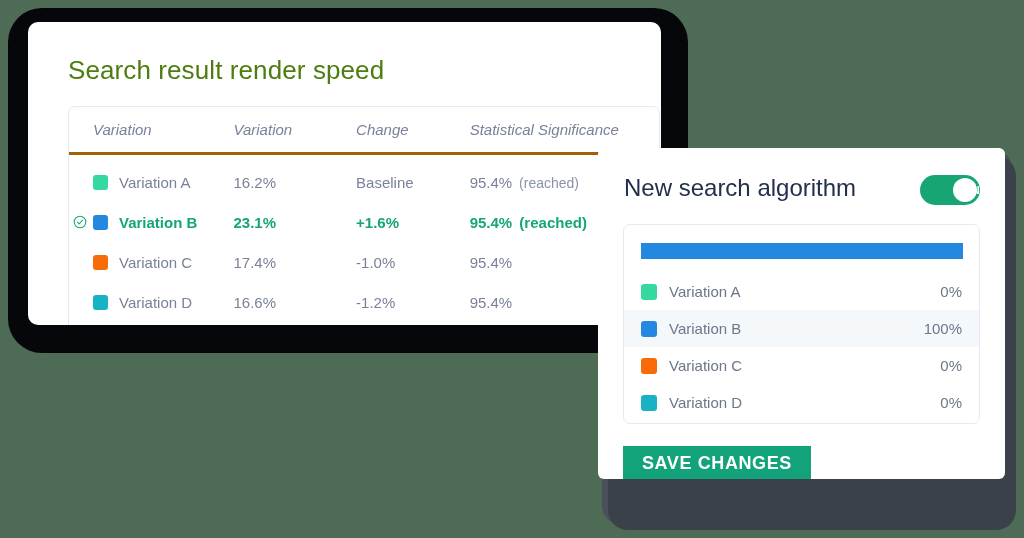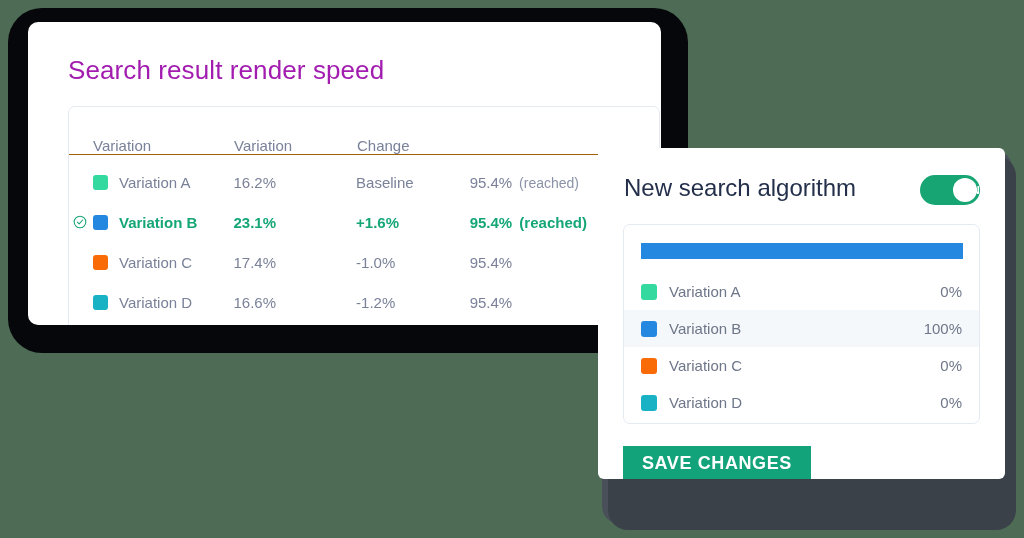--- a/index.html
+++ b/index.html
@@ -39,43 +39,44 @@
     background: #ffffff;
     border-radius: 10px;
     overflow: hidden;
   }
   #main-title {
     position: absolute;
     left: 40px;
     top: 33px;
     font-size: 26px;
     font-weight: 400;
-    color: #a21caf;
+    color: #4d7c0f;
     letter-spacing: 0.1px;
     white-space: nowrap;
   }
   #table-card {
     position: absolute;
     left: 40px;
     top: 84px;
     width: 592px;
     height: 241px;
     border: 1px solid #e4e9f2;
     border-radius: 7px;
     background: #fff;
     box-sizing: border-box;
     overflow: hidden;
   }
   .thead {
     display: flex;
-    align-items: flex-end;
+    align-items: center;
     height: 48px;
-    border-bottom: 1px solid #a16207;
+    border-bottom: 3px solid #a16207;
     padding-left: 24px;
     box-sizing: border-box;
+    font-style: italic;
   }
   .th {
     font-size: 15px;
     color: #7a8299;
     font-weight: 400;
     white-space: nowrap;
   }
   .trow {
     display: flex;
     align-items: center;
@@ -252,20 +253,21 @@
   <div id="main-shadow"></div>
 
   <div id="main-card">
     <div id="main-title">Search result render speed</div>
 
     <div id="table-card">
       <div class="thead">
         <div class="th c-var">Variation</div>
         <div class="th c-conv">Variation</div>
         <div class="th c-chg">Change</div>
+        <div class="th c-sig">Statistical Significance</div>
       </div>
       <div id="table-body">
           <div class="trow first">
             <div class="c-var">
               <span class="swatch" style="background: rgb(52, 217, 160);"></span>
               <span class="cell">Variation A</span>
             </div>
             <div class="cell c-conv">16.2%</div>
             <div class="cell c-chg">Baseline</div>
             <div class="cell c-sig">95.4%<span class="sig-sub"> (reached)</span></div>

